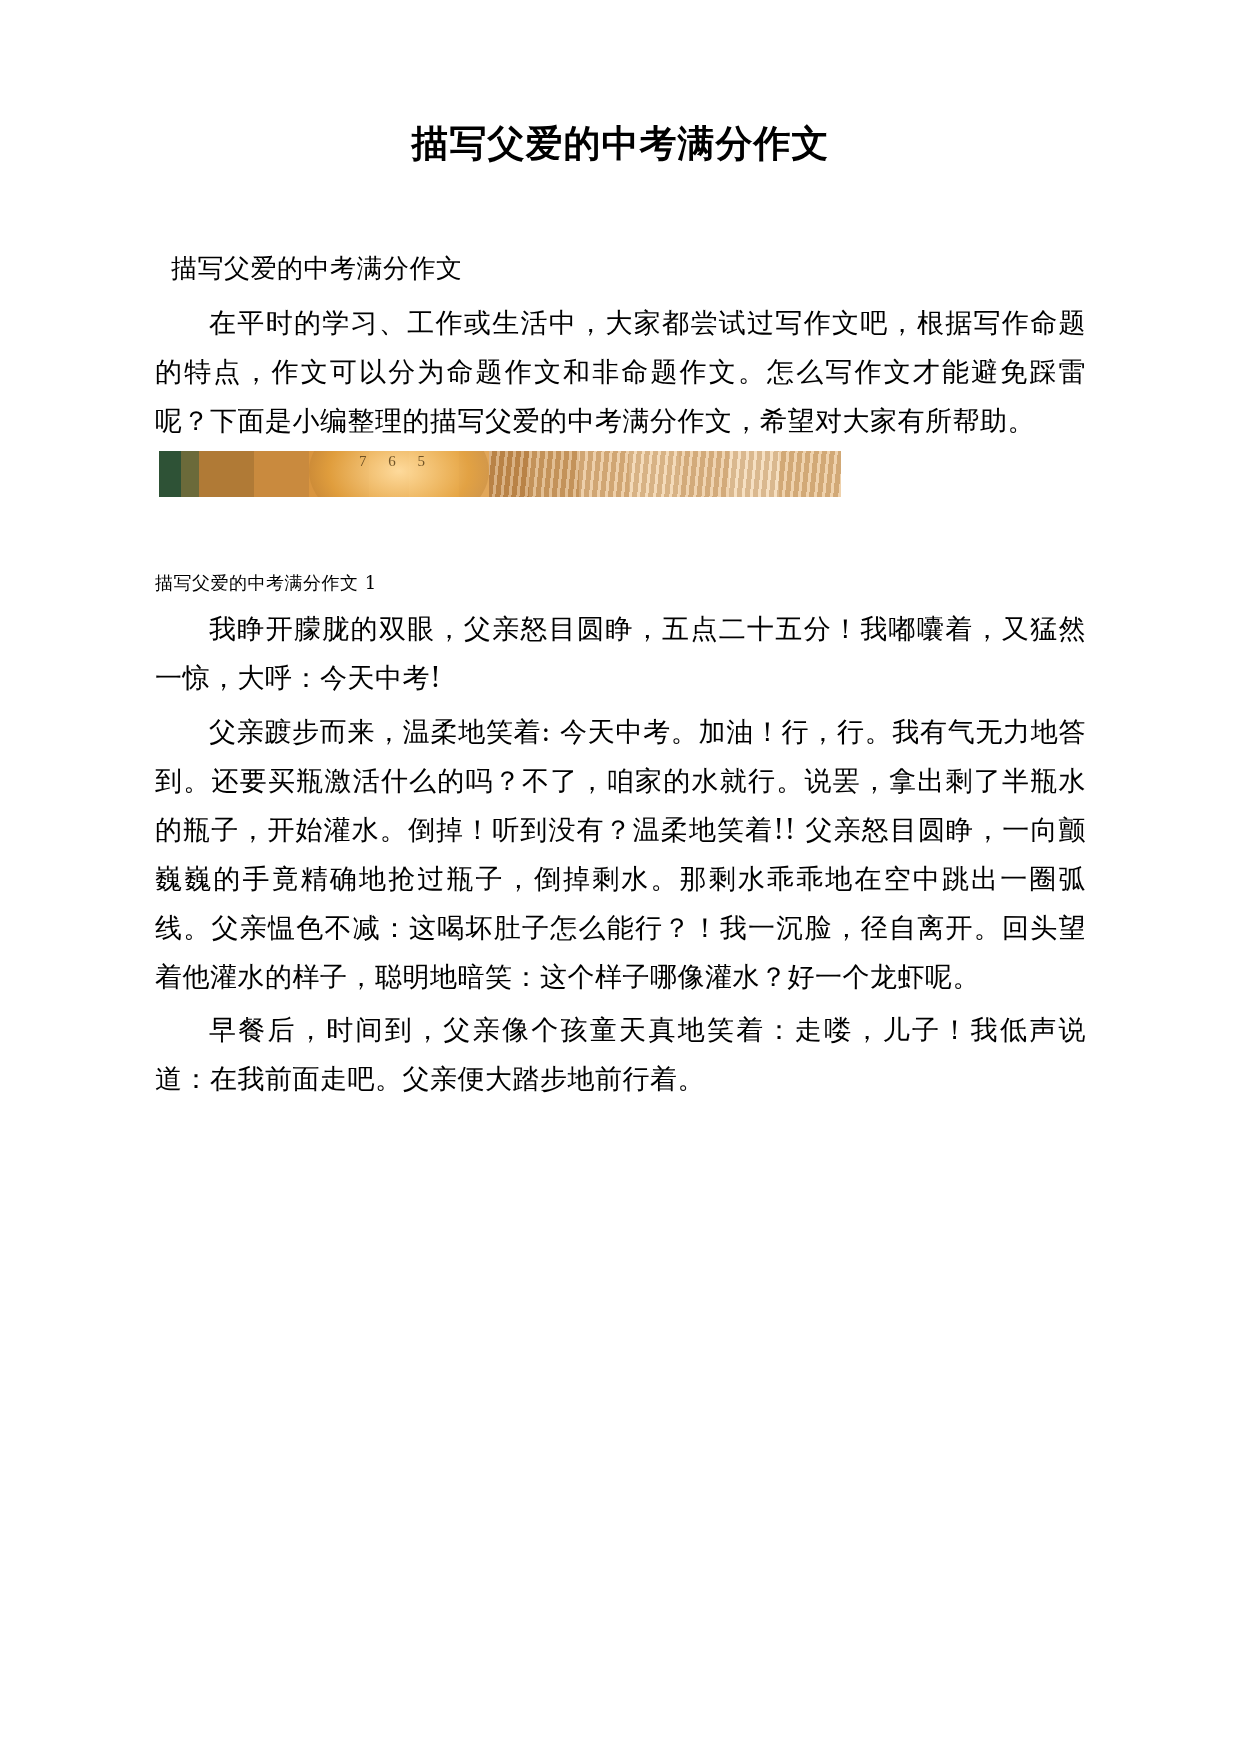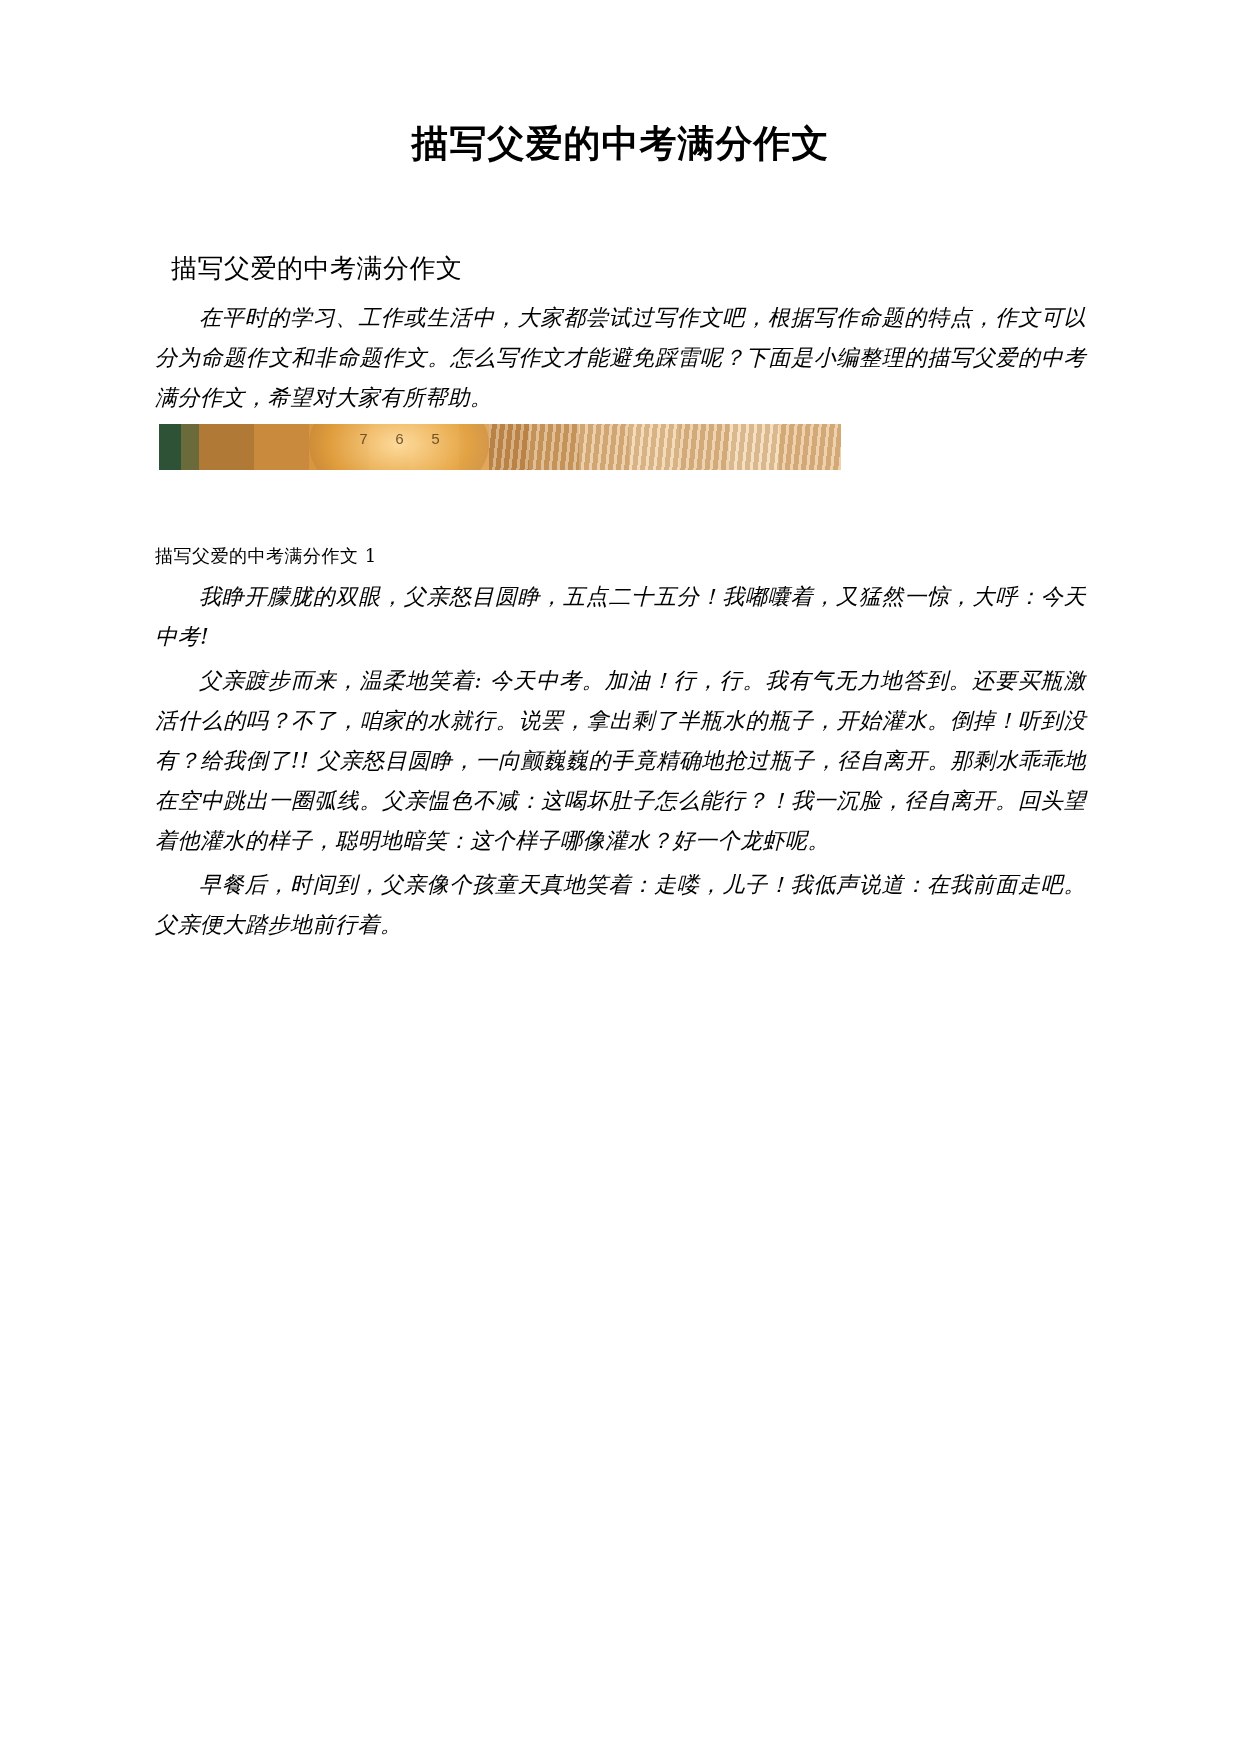--- a/index.html
+++ b/index.html
@@ -31,28 +31,27 @@
     line-height: 1.4;
   }
   .lead-line {
     font-size: 26px;
     line-height: 1.55;
     margin: 0 0 10px 0;
     padding-left: 16px;
     letter-spacing: 0.5px;
   }
   p.body-para {
-    font-size: 22px;
+    font-size: 27px;
     line-height: 1.82;
     margin: 0 0 4px 0;
     text-align: justify;
     text-justify: inter-ideograph;
     text-indent: 2em;
     letter-spacing: 0.5px;
-    font-style: italic;
   }
   .figure {
     width: 682px;
     height: 46px;
     margin: 6px 0 0 4px;
     border: 0;
     background:
       linear-gradient(90deg,
         #2e5236 0px, #2e5236 22px,
         #6b6a3a 22px, #6b6a3a 40px,
@@ -89,22 +88,22 @@
     top: 0;
     width: 352px;
     height: 46px;
     background: repeating-linear-gradient(96deg,
       rgba(255,255,255,0.30) 0px, rgba(255,255,255,0.30) 3px,
       rgba(120,80,40,0.20) 3px, rgba(120,80,40,0.20) 8px);
   }
   .fig-digits {
     position: absolute;
     left: 200px;
-    top: 8px;
-    font-family: Liberation Mono, monospace;
+    top: 2px;
+    font-family: Liberation Serif, serif;
     font-size: 15px;
     color: #5a4018;
     letter-spacing: 9px;
     opacity: 0.85;
   }
   .gap {
     height: 72px;
   }
   .section-head {
     font-size: 18px;
@@ -126,16 +125,16 @@
 
   <div class="figure">
     <span class="fig-digits">7 6 5</span>
   </div>
 
   <div class="gap"></div>
 
   <div class="section-head">描写父爱的中考满分作文 1</div>
 
   <p class="body-para">我睁开朦胧的双眼，父亲怒目圆睁，五点二十五分！我嘟囔着，又猛然一惊，大呼：今天中考!</p>
-  <p class="body-para">父亲踱步而来，温柔地笑着: 今天中考。加油！行，行。我有气无力地答到。还要买瓶激活什么的吗？不了，咱家的水就行。说罢，拿出剩了半瓶水的瓶子，开始灌水。倒掉！听到没有？给我倒了!! 父亲怒目圆睁，一向颤巍巍的手竟精确地抢过瓶子，径自离开。那剩水乖乖地在空中跳出一圈弧线。父亲愠色不减：这喝坏肚子怎么能行？！我一沉脸，径自离开。回头望着他灌水的样子，聪明地暗笑：这个样子哪像灌水？好一个龙虾呢。</p>
+  <p class="body-para">父亲踱步而来，温柔地笑着: 今天中考。加油！行，行。我有气无力地答到。还要买瓶激活什么的吗？不了，咱家的水就行。说罢，拿出剩了半瓶水的瓶子，开始灌水。倒掉！听到没有？温柔地笑着!! 父亲怒目圆睁，一向颤巍巍的手竟精确地抢过瓶子，倒掉剩水。那剩水乖乖地在空中跳出一圈弧线。父亲愠色不减：这喝坏肚子怎么能行？！我一沉脸，径自离开。回头望着他灌水的样子，聪明地暗笑：这个样子哪像灌水？好一个龙虾呢。</p>
   <p class="body-para">早餐后，时间到，父亲像个孩童天真地笑着：走喽，儿子！我低声说道：在我前面走吧。父亲便大踏步地前行着。</p>
 
 </div>
 
 </body></html>

